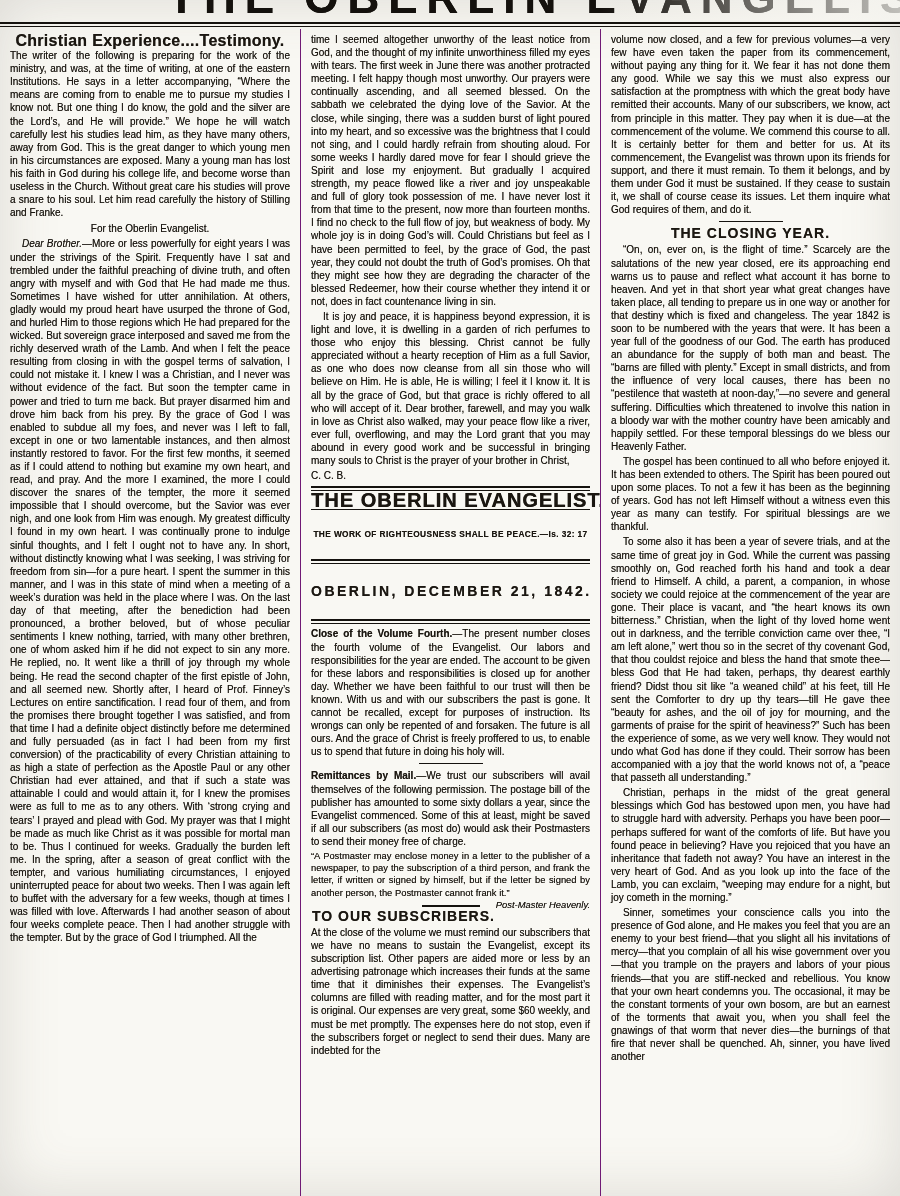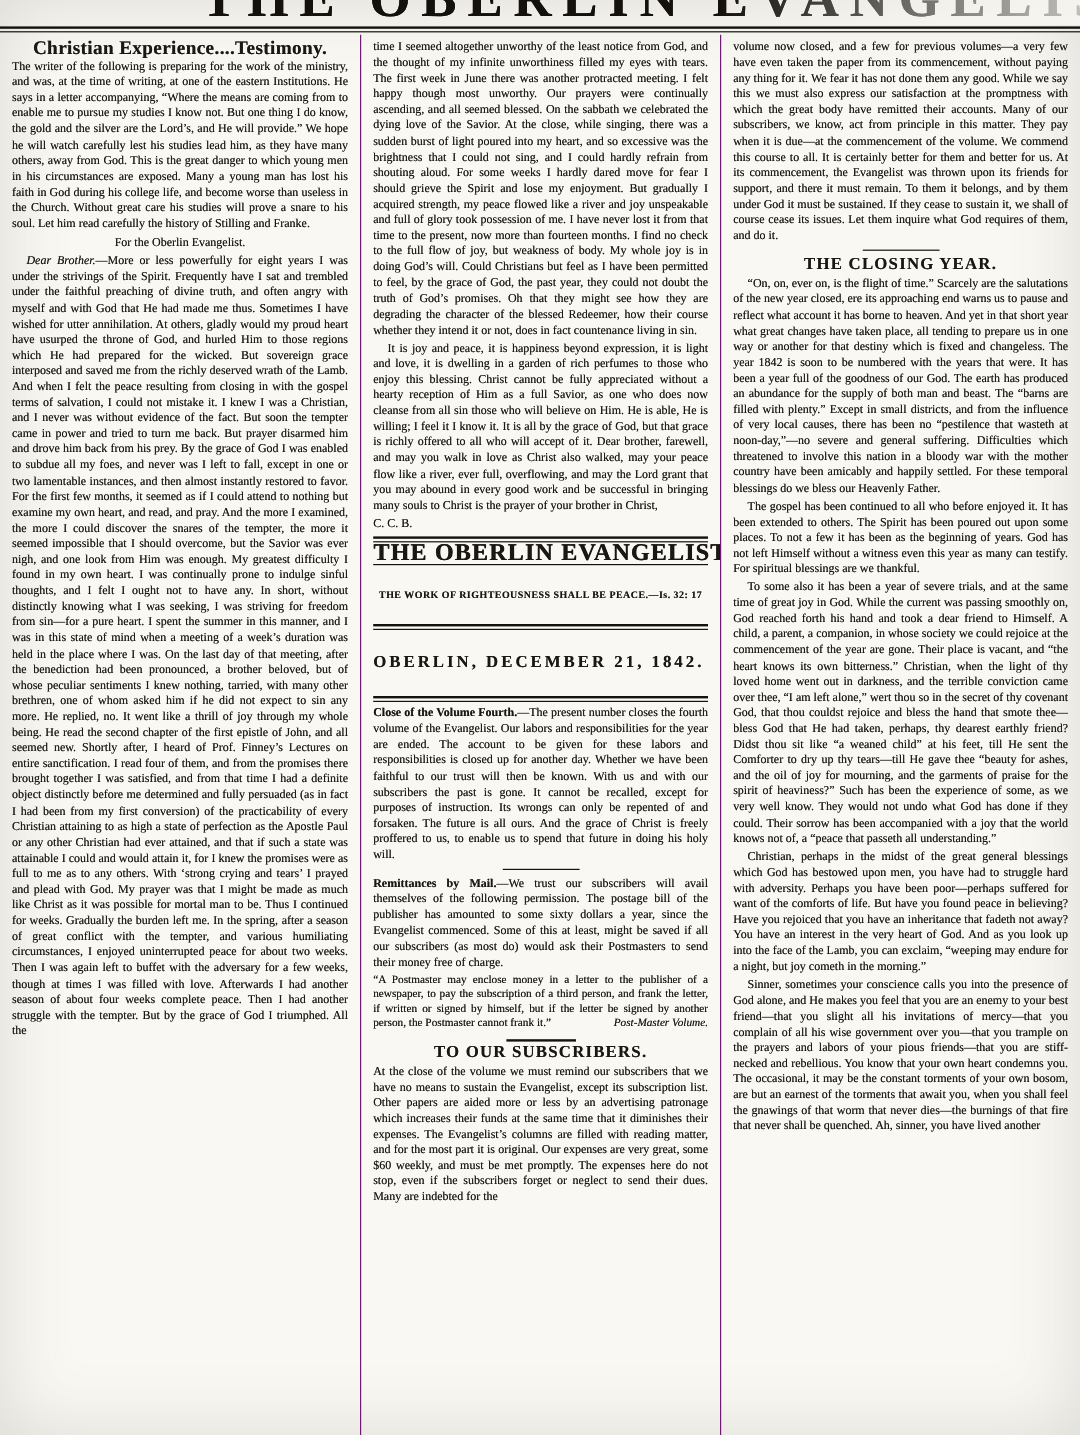--- a/index.html
+++ b/index.html
@@ -1,19 +1,19 @@
 <!DOCTYPE html>
 <html lang="en"><head>
 <meta charset="utf-8">
 <style>
   html,body { margin:0; padding:0; background:#e9e7e1; }
   .page {
     position:relative; width:900px; height:1196px; margin:0 auto;
     background:#f9f8f3; overflow:hidden;
-    font-family:Liberation Serif, serif;
+    font-family:Liberation Sans, sans-serif;
     color:#1b1711;
     box-shadow: inset 0 0 60px rgba(90,85,70,0.18);
   }
   
   .masthead-strip { position:absolute; top:0; left:0; right:0; height:21px; overflow:hidden; }
   .masthead-text {
     position:absolute; top:-27px; left:168px; white-space:nowrap;
     font-size:44px; font-weight:bold; letter-spacing:9px; color:#14110d;
     text-shadow:0 0 0.5px #14110d;
   }
@@ -94,21 +94,21 @@
       <div class="motto">THE WORK OF RIGHTEOUSNESS SHALL BE PEACE.—Is. 32: 17</div>
       <div class="rule-double"></div>
       <div class="dateline">OBERLIN, DECEMBER 21, 1842.</div>
       <div class="rule-double"></div>
 
       <p class="noindent"><span class="lead-bold">Close of the Volume Fourth.</span><span>—The present number closes the fourth volume of the Evangelist. Our labors and responsibilities for the year are ended. The account to be given for these labors and responsibilities is closed up for another day. Whether we have been faithful to our trust will then be known. With us and with our subscribers the past is gone. It cannot be recalled, except for purposes of instruction. Its wrongs can only be repented of and forsaken. The future is all ours. And the grace of Christ is freely proffered to us, to enable us to spend that future in doing his holy will.</span></p>
 
       <div class="divider-short"></div>
 
       <p class="noindent"><span class="lead-bold">Remittances by Mail.</span><span>—We trust our subscribers will avail themselves of the following permission. The postage bill of the publisher has amounted to some sixty dollars a year, since the Evangelist commenced. Some of this at least, might be saved if all our subscribers (as most do) would ask their Postmasters to send their money free of charge.</span></p>
-      <p class="quote noindent"><span>“A Postmaster may enclose money in a letter to the publisher of a newspaper, to pay the subscription of a third person, and frank the letter, if written or signed by himself, but if the letter be signed by another person, the Postmaster cannot frank it.”</span> <span class="attrib">Post-Master Volume.</span></p>
+      <p class="quote noindent"><span>“A Postmaster may enclose money in a letter to the publisher of a newspaper, to pay the subscription of a third person, and frank the letter, if written or signed by himself, but if the letter be signed by another person, the Postmaster cannot frank it.”</span> <span class="attrib">Post-Master Heavenly.</span></p>
 
       <div class="sub-rule"></div>
       <div class="section-heading">TO OUR SUBSCRIBERS.</div>
       <p class="noindent">At the close of the volume we must remind our subscribers that we have no means to sustain the Evangelist, except its subscription list. Other papers are aided more or less by an advertising patronage which increases their funds at the same time that it diminishes their expenses. The Evangelist’s columns are filled with reading matter, and for the most part it is original. Our expenses are very great, some $60 weekly, and must be met promptly. The expenses here do not stop, even if the subscribers forget or neglect to send their dues. Many are indebted for the</p>
     </div>
 
     <div class="col">
       <p class="noindent">volume now closed, and a few for previous volumes—a very few have even taken the paper from its commencement, without paying any thing for it. We fear it has not done them any good. While we say this we must also express our satisfaction at the promptness with which the great body have remitted their accounts. Many of our subscribers, we know, act from principle in this matter. They pay when it is due—at the commencement of the volume. We commend this course to all. It is certainly better for them and better for us. At its commencement, the Evangelist was thrown upon its friends for support, and there it must remain. To them it belongs, and by them under God it must be sustained. If they cease to sustain it, we shall of course cease its issues. Let them inquire what God requires of them, and do it.</p>
       <div class="divider-short"></div>
       <div class="section-heading">THE CLOSING YEAR.</div>

